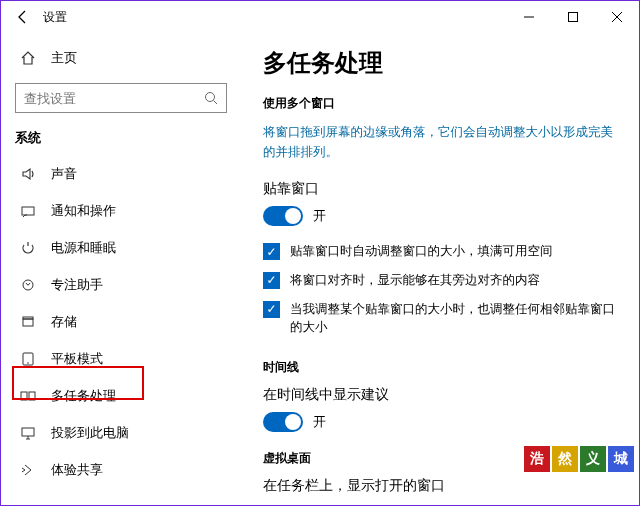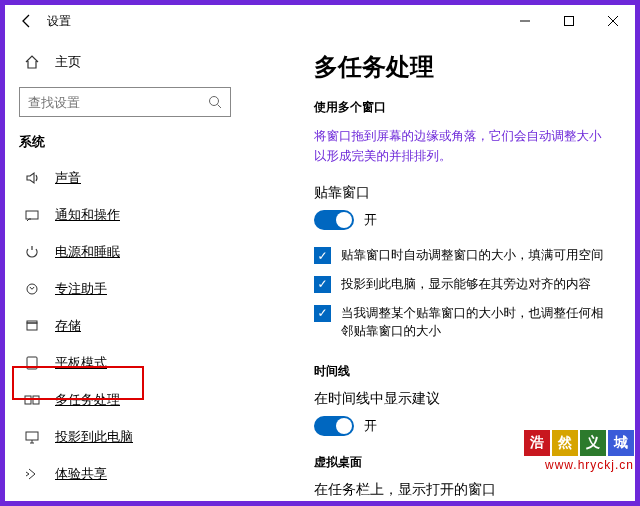--- a/index.html
+++ b/index.html
@@ -1,38 +1,38 @@
 <!DOCTYPE html>
 <html><head>
 <meta charset="utf-8">
 <style>
 * { box-sizing: border-box; margin: 0; padding: 0; }
 body { font-family: "Microsoft YaHei", "Segoe UI", sans-serif; font-size: 13px; color: #000; width: 640px; height: 506px; overflow: hidden; position: relative; background: #fff; }
-.window { width: 640px; height: 506px; border: 5px solid #6d28d9; display: flex; flex-direction: column; }
+.window { width: 640px; height: 506px; border: 1px solid #6d28d9; display: flex; flex-direction: column; }
 .titlebar { height: 32px; display: flex; align-items: center; padding-left: 8px; }
 .titlebar .back { width: 28px; height: 28px; display: flex; align-items: center; justify-content: center; font-size: 16px; }
 .titlebar .title { margin-left: 6px; font-size: 12px; }
 .titlebar .spacer { flex: 1; }
 .winbtn { width: 44px; height: 30px; display: flex; align-items: center; justify-content: center; font-size: 12px; font-family: "Segoe MDL2 Assets", sans-serif; }
-.body { flex: 1; display: flex; overflow: hidden; gap: 47px; }
+.body { flex: 1; display: flex; overflow: hidden; }
 .sidebar { width: 240px; padding: 6px 0 0 12px; overflow-y: auto; }
 .home-row { display: flex; align-items: center; height: 38px; gap: 14px; padding-left: 6px; }
 .home-row .icon { width: 18px; display: flex; justify-content: center; }
 .searchbox { margin: 6px 14px 10px 2px; height: 30px; border: 1px solid #888; display: flex; align-items: center; padding: 0 8px; }
 .searchbox input { border: none; outline: none; flex: 1; font-size: 13px; background: transparent; }
 .section-label { font-weight: 600; font-size: 13px; padding: 6px 0 8px 2px; }
 .nav { list-style: none; }
 .nav li { display: flex; align-items: center; height: 37px; gap: 14px; padding-left: 6px; position: relative; cursor: default; }
 .nav li .icon { width: 18px; display: flex; justify-content: center; color: #333; }
-.nav li .lbl { font-size: 13px; text-decoration: underline; }
+.nav li .lbl { font-size: 13px; }
 .highlight-box { position: absolute; left: 12px; top: 366px; width: 132px; height: 34px; border: 2px solid #d00; pointer-events: none; }
 .content { flex: 1; padding: 14px 22px 0 22px; overflow-y: auto; }
 h1.page-title { font-size: 24px; font-weight: 600; margin-bottom: 16px; }
 h2.subhead { font-size: 12px; font-weight: 600; margin: 8px 0 10px; }
-.desc { font-size: 12.5px; color: #6d28d9; line-height: 1.6; margin-bottom: 18px; max-width: 360px; }
+.desc { font-size: 12.5px; color: #0369a1; line-height: 1.6; margin-bottom: 18px; max-width: 360px; }
 .setting-label { font-size: 14px; margin: 4px 0 8px; }
 .toggle-row { display: flex; align-items: center; gap: 10px; margin-bottom: 16px; }
 .toggle { width: 40px; height: 20px; border-radius: 10px; background: #0067c0; position: relative; }
 .toggle::after { content: ""; position: absolute; right: 2px; top: 2px; width: 16px; height: 16px; border-radius: 50%; background: #fff; }
 .check-row { display: flex; align-items: flex-start; gap: 10px; margin-bottom: 10px; font-size: 12.5px; line-height: 1.5; max-width: 360px; }
 .chk { width: 17px; height: 17px; border: 1px solid #0067c0; background: #0067c0; color: #fff; flex-shrink: 0; display: flex; align-items: center; justify-content: center; font-size: 12px; margin-top: 1px; }
 .watermark { position: absolute; right: 6px; bottom: 34px; }
 .watermark .badge { display: flex; }
 .watermark .bl { width: 26px; height: 26px; color: #fff; font-weight: 700; font-size: 14px; display: flex; align-items: center; justify-content: center; margin-left: 2px; }
 .watermark .url { text-align: right; font-size: 12px; color: #c00; letter-spacing: 1px; margin-top: 2px; }
@@ -179,21 +179,21 @@
         <div class="toggle"></div>
         <span>开</span>
       </div>
       <div id="checks">
           <div class="check-row">
             <div class="chk">✓</div>
             <div>贴靠窗口时自动调整窗口的大小，填满可用空间</div>
           </div>
           <div class="check-row">
             <div class="chk">✓</div>
-            <div>投影到此电脑，显示能够在其旁边对齐的内容</div>
+            <div>将窗口对齐时，显示能够在其旁边对齐的内容</div>
           </div>
           <div class="check-row">
             <div class="chk">✓</div>
             <div>当我调整某个贴靠窗口的大小时，也调整任何相邻贴靠窗口的大小</div>
           </div>
         </div>
 
       <h2 class="subhead" style="margin-top:22px">时间线</h2>
       <div class="setting-label">在时间线中显示建议</div>
       <div class="toggle-row">
@@ -209,14 +209,13 @@
 
 <div class="highlight-box"></div>
 
 <div class="watermark">
   <div class="badge" id="wm-badge">
       <div class="bl" style="background: rgb(200, 23, 31);">浩</div>
       <div class="bl" style="background: rgb(214, 164, 0);">然</div>
       <div class="bl" style="background: rgb(44, 122, 44);">义</div>
       <div class="bl" style="background: rgb(58, 91, 217);">城</div>
     </div>
-  <div class="url">www.hryckj.cn</div>
 </div>
 
 </body></html>

